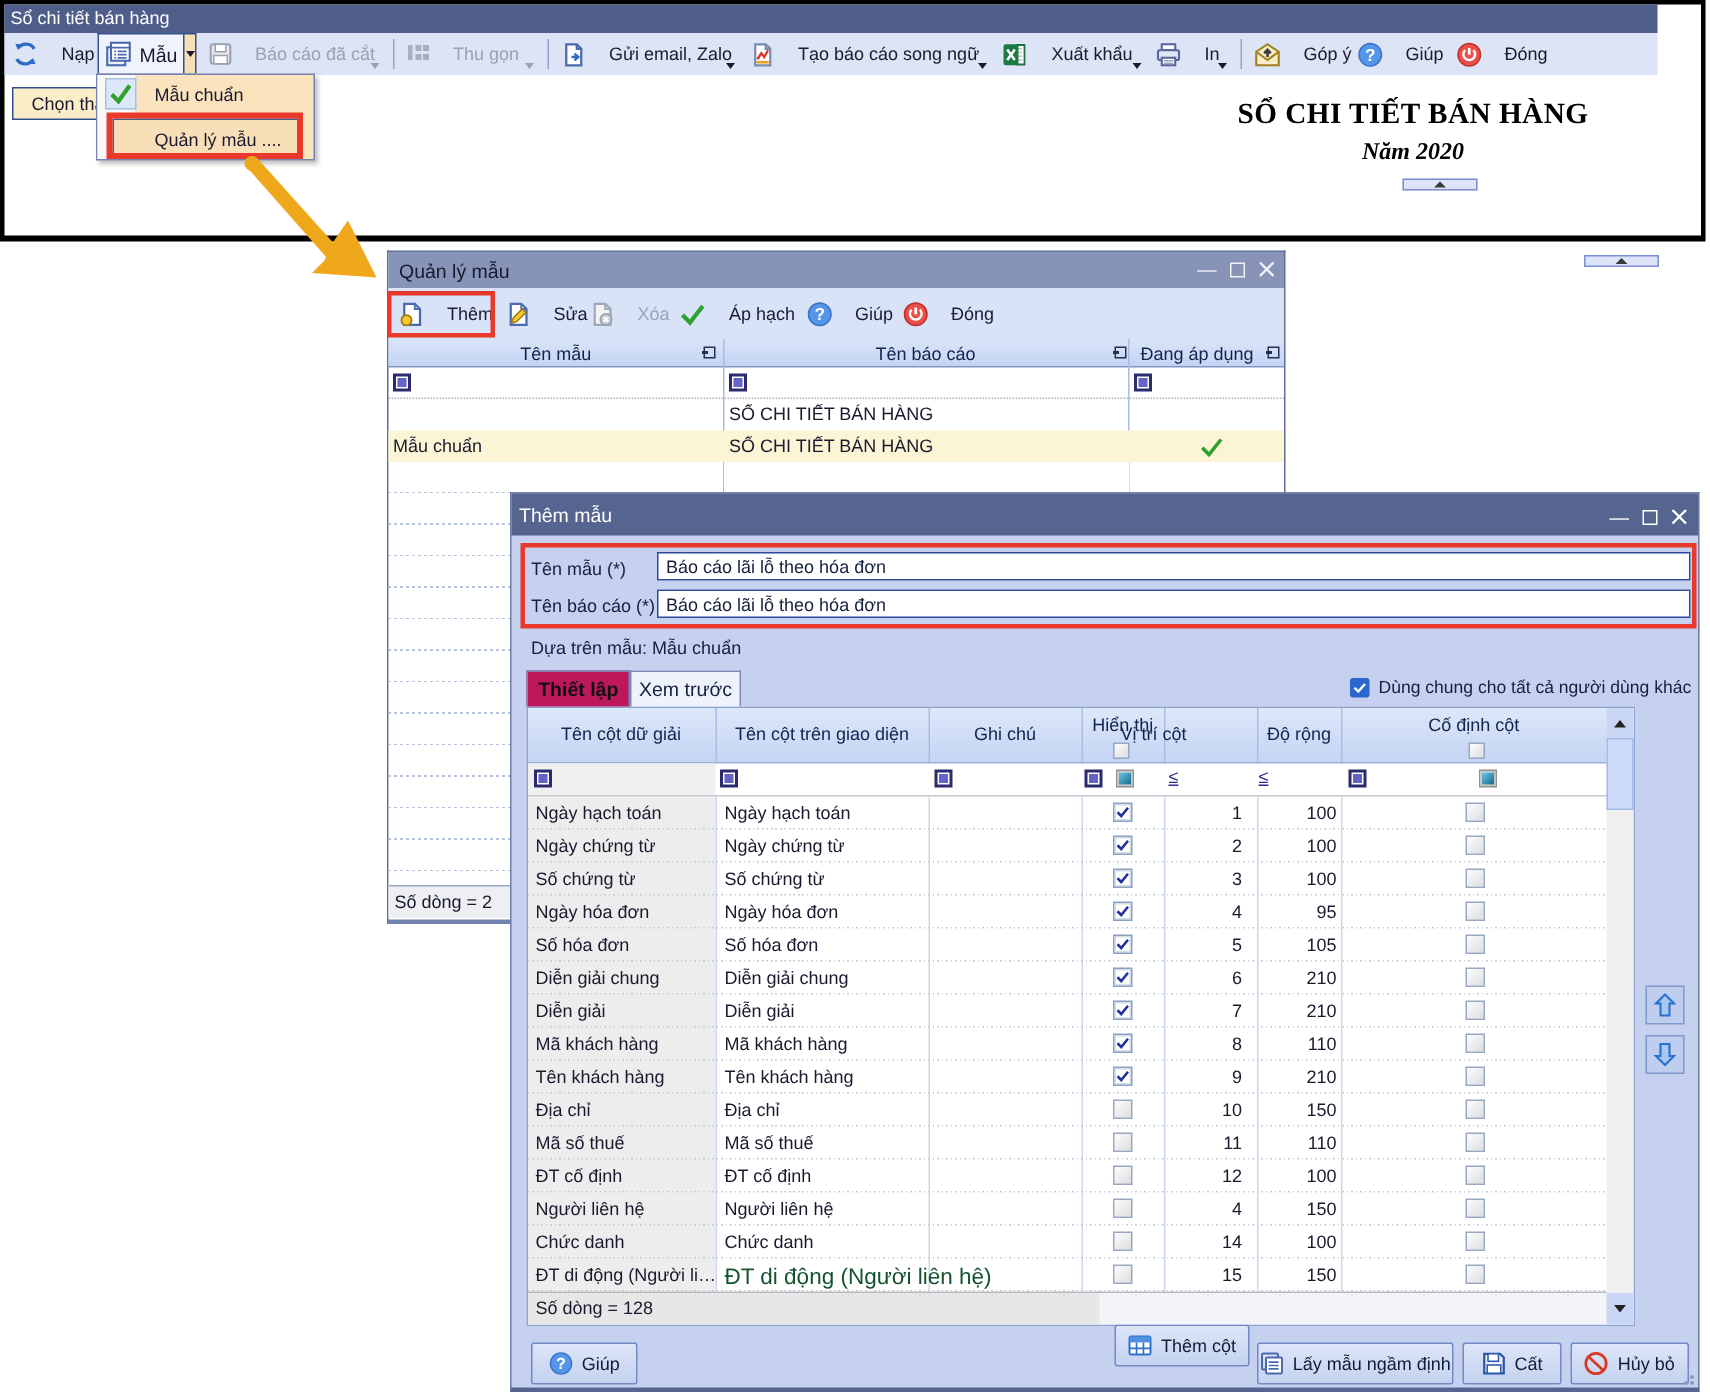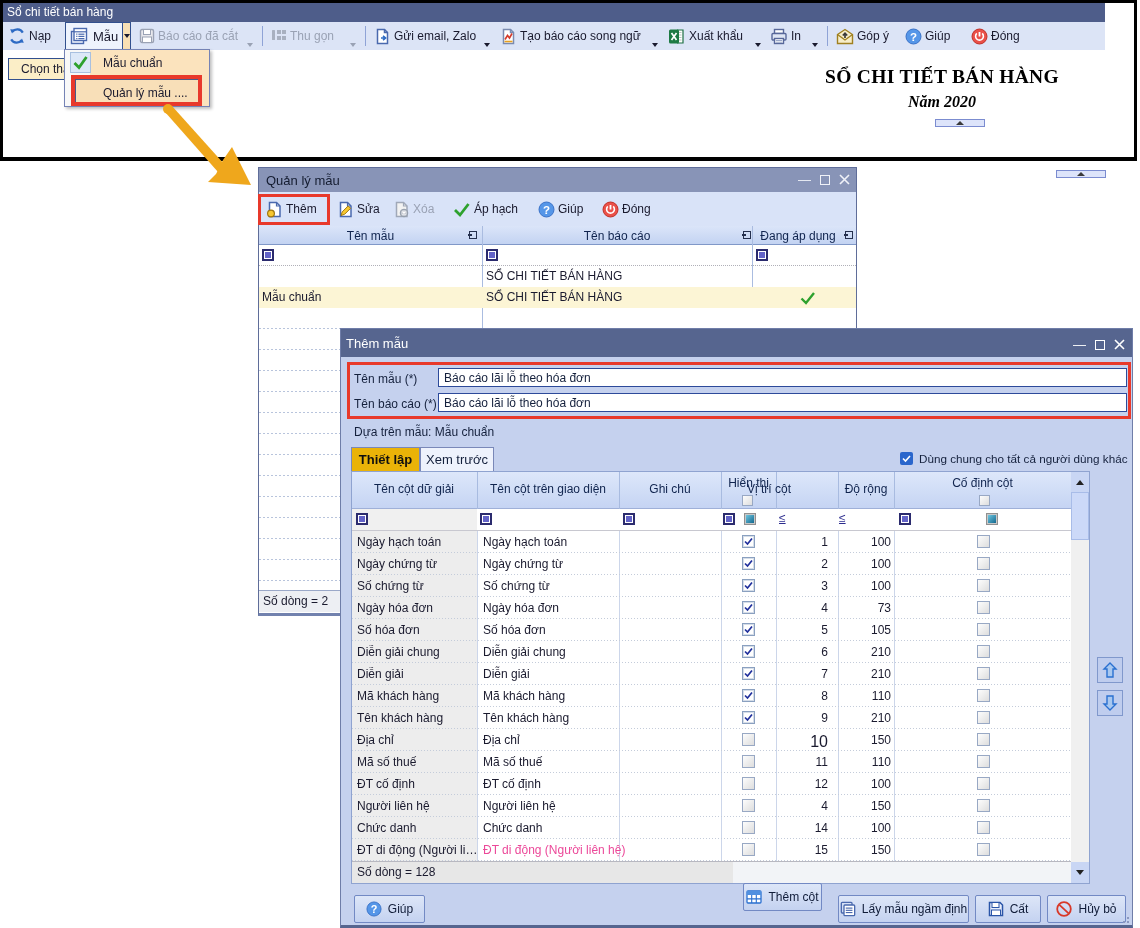--- a/index.html
+++ b/index.html
@@ -1,17 +1,17 @@
 <!DOCTYPE html>
 <html><head><meta charset="utf-8">
 <style>
 *{margin:0;padding:0;box-sizing:border-box}
 html,body{width:1140px;height:928px;background:#fff;font-family:"Liberation Sans",sans-serif;overflow:hidden;position:relative}
 .ab{position:absolute}
-.tb-item{display:flex;align-items:center;gap:3px;font-size:12px;color:#1a1a2e;white-space:nowrap}
+.tb-item{display:flex;align-items:center;gap:15px;font-size:12px;color:#1a1a2e;white-space:nowrap}
 .dis{color:#9aa2b4}
 .caret{width:0;height:0;border-left:4px solid transparent;border-right:4px solid transparent;border-top:4px solid #1a1a2e;display:inline-block}
 .caret.g{border-top-color:#9aa2b4}
 .vsep{width:1px;height:20px;background:#8fa3d6}
 .fbox{width:12px;height:12px;border:2px solid #2b2b6e;background:#fff;display:flex;align-items:center;justify-content:center}
 .fbox i{display:block;width:6px;height:6px;background:#6363c8}
 .fbox.teal{border:1px solid #909090;box-shadow:inset 0 0 0 1px #c8c8c8}
 .fbox.teal i{width:8px;height:8px;background:linear-gradient(135deg,#6ec6e0,#14688e)}
 .cb{position:absolute;width:13px;height:13px;border:1px solid #98a8c4;background:linear-gradient(135deg,#fdfdfd,#ddd)}
 .cb.on{background:#fff;border:1px solid #8aa0c0;box-shadow:inset 0 0 0 1px #d5dde8}
@@ -280,21 +280,21 @@
     </svg>
   </div>
 
 <div class="ab" style="left:354px;top:372px;font-size:12px;color:#14203c;z-index:32">Tên mẫu (*)</div>
 <div class="ab" style="left:438px;top:368px;width:689px;height:19px;background:#fff;border:1px solid #2d4a9a;z-index:32;font-size:12px;color:#14203c;line-height:18px;padding-left:5px">Báo cáo lãi lỗ theo hóa đơn</div>
 <div class="ab" style="left:354px;top:397px;font-size:12px;color:#14203c;z-index:32">Tên báo cáo (*)</div>
 <div class="ab" style="left:438px;top:393px;width:689px;height:19px;background:#fff;border:1px solid #2d4a9a;z-index:32;font-size:12px;color:#14203c;line-height:18px;padding-left:5px">Báo cáo lãi lỗ theo hóa đơn</div>
 <div class="redbox" style="left:347px;top:362px;width:784px;height:57px;z-index:40"></div>
 <div class="ab" style="left:354px;top:425px;font-size:12px;color:#14203c;z-index:32">Dựa trên mẫu: Mẫu chuẩn</div>
 
-<div class="ab" style="left:351px;top:447px;width:69px;height:24px;background:#eab308;border:1px solid #7a88b8;border-bottom:none;z-index:33;font-size:13px;font-weight:bold;color:#101010;text-align:center;line-height:23px">Thiết lập</div>
+<div class="ab" style="left:351px;top:447px;width:69px;height:24px;background:#be185d;border:1px solid #7a88b8;border-bottom:none;z-index:33;font-size:13px;font-weight:bold;color:#101010;text-align:center;line-height:23px">Thiết lập</div>
 <div class="ab" style="left:420px;top:447px;width:74px;height:24px;background:#eef2fc;border:1px solid #7a88b8;border-bottom:none;z-index:32;font-size:13px;color:#14203c;text-align:center;line-height:23px">Xem trước</div>
 
 <div class="ab" style="left:900px;top:452px;width:13px;height:13px;background:#2a66cc;border-radius:2px;z-index:32"></div>
 <svg class="ab" style="left:901px;top:453px;z-index:33" width="11" height="11" viewBox="0 0 11 11">
     <path d="M2 5.5 l2.5 2.5 L9 3" fill="none" stroke="#fff" stroke-width="1.6"></path>
   </svg>
 <div class="ab" style="left:919px;top:452px;font-size:11.7px;color:#14203c;z-index:32;white-space:nowrap">Dùng chung cho tất cả người dùng khác</div>
 
 <div class="ab" style="left:351px;top:471px;width:739px;height:413px;background:#fff;border:1px solid #8fa3d0;z-index:31"></div>
 <div class="ab" style="left:352px;top:472px;width:737px;height:37px;background:linear-gradient(#dde7fa,#c5d4f3);border-bottom:1px solid #9fb0d8;z-index:32"></div>
@@ -376,21 +376,21 @@
 <div class="ab" style="left:820px;top:579px;width:71px;text-align:right;font-size:12px;color:#1a1a2e;z-index:34">100</div>
 <div class="ab cb" style="left:977px;top:579px;z-index:34"></div>
 <div class="ab" style="left:352px;top:618px;width:737px;height:1px;background:repeating-linear-gradient(90deg,#c4ccda 0,#c4ccda 1px,transparent 1px,transparent 3px);z-index:33"></div>
 <div class="ab" style="left:357px;top:601px;font-size:12px;color:#1a1a2e;z-index:34;width:121px;white-space:nowrap;overflow:hidden;text-overflow:ellipsis">Ngày hóa đơn</div>
 <div class="ab" style="left:483px;top:601px;font-size:12px;color:#1a1a2e;z-index:34">Ngày hóa đơn</div>
 <div class="ab cb on" style="left:742px;top:601px;z-index:34"></div>
 <svg class="ab" style="left:743px;top:602px;z-index:35" width="11" height="11" viewBox="0 0 11 11">
     <path d="M2 5.5 l2.5 2.5 L9 2.5" fill="none" stroke="#21309c" stroke-width="1.7"></path>
   </svg>
 <div class="ab" style="left:758px;top:601px;width:70px;text-align:right;font-size:12px;color:#1a1a2e;z-index:34">4</div>
-<div class="ab" style="left:820px;top:601px;width:71px;text-align:right;font-size:12px;color:#1a1a2e;z-index:34">73</div>
+<div class="ab" style="left:820px;top:601px;width:71px;text-align:right;font-size:12px;color:#1a1a2e;z-index:34">95</div>
 <div class="ab cb" style="left:977px;top:601px;z-index:34"></div>
 <div class="ab" style="left:352px;top:640px;width:737px;height:1px;background:repeating-linear-gradient(90deg,#c4ccda 0,#c4ccda 1px,transparent 1px,transparent 3px);z-index:33"></div>
 <div class="ab" style="left:357px;top:623px;font-size:12px;color:#1a1a2e;z-index:34;width:121px;white-space:nowrap;overflow:hidden;text-overflow:ellipsis">Số hóa đơn</div>
 <div class="ab" style="left:483px;top:623px;font-size:12px;color:#1a1a2e;z-index:34">Số hóa đơn</div>
 <div class="ab cb on" style="left:742px;top:623px;z-index:34"></div>
 <svg class="ab" style="left:743px;top:624px;z-index:35" width="11" height="11" viewBox="0 0 11 11">
     <path d="M2 5.5 l2.5 2.5 L9 2.5" fill="none" stroke="#21309c" stroke-width="1.7"></path>
   </svg>
 <div class="ab" style="left:758px;top:623px;width:70px;text-align:right;font-size:12px;color:#1a1a2e;z-index:34">5</div>
 <div class="ab" style="left:820px;top:623px;width:71px;text-align:right;font-size:12px;color:#1a1a2e;z-index:34">105</div>
@@ -432,21 +432,21 @@
 <svg class="ab" style="left:743px;top:712px;z-index:35" width="11" height="11" viewBox="0 0 11 11">
     <path d="M2 5.5 l2.5 2.5 L9 2.5" fill="none" stroke="#21309c" stroke-width="1.7"></path>
   </svg>
 <div class="ab" style="left:758px;top:711px;width:70px;text-align:right;font-size:12px;color:#1a1a2e;z-index:34">9</div>
 <div class="ab" style="left:820px;top:711px;width:71px;text-align:right;font-size:12px;color:#1a1a2e;z-index:34">210</div>
 <div class="ab cb" style="left:977px;top:711px;z-index:34"></div>
 <div class="ab" style="left:352px;top:750px;width:737px;height:1px;background:repeating-linear-gradient(90deg,#c4ccda 0,#c4ccda 1px,transparent 1px,transparent 3px);z-index:33"></div>
 <div class="ab" style="left:357px;top:733px;font-size:12px;color:#1a1a2e;z-index:34;width:121px;white-space:nowrap;overflow:hidden;text-overflow:ellipsis">Địa chỉ</div>
 <div class="ab" style="left:483px;top:733px;font-size:12px;color:#1a1a2e;z-index:34">Địa chỉ</div>
 <div class="ab cb" style="left:742px;top:733px;z-index:34"></div>
-<div class="ab" style="left:758px;top:733px;width:70px;text-align:right;font-size:16px;color:#1a1a2e;z-index:34">10</div>
+<div class="ab" style="left:758px;top:733px;width:70px;text-align:right;font-size:12px;color:#1a1a2e;z-index:34">10</div>
 <div class="ab" style="left:820px;top:733px;width:71px;text-align:right;font-size:12px;color:#1a1a2e;z-index:34">150</div>
 <div class="ab cb" style="left:977px;top:733px;z-index:34"></div>
 <div class="ab" style="left:352px;top:772px;width:737px;height:1px;background:repeating-linear-gradient(90deg,#c4ccda 0,#c4ccda 1px,transparent 1px,transparent 3px);z-index:33"></div>
 <div class="ab" style="left:357px;top:755px;font-size:12px;color:#1a1a2e;z-index:34;width:121px;white-space:nowrap;overflow:hidden;text-overflow:ellipsis">Mã số thuế</div>
 <div class="ab" style="left:483px;top:755px;font-size:12px;color:#1a1a2e;z-index:34">Mã số thuế</div>
 <div class="ab cb" style="left:742px;top:755px;z-index:34"></div>
 <div class="ab" style="left:758px;top:755px;width:70px;text-align:right;font-size:12px;color:#1a1a2e;z-index:34">11</div>
 <div class="ab" style="left:820px;top:755px;width:71px;text-align:right;font-size:12px;color:#1a1a2e;z-index:34">110</div>
 <div class="ab cb" style="left:977px;top:755px;z-index:34"></div>
 <div class="ab" style="left:352px;top:794px;width:737px;height:1px;background:repeating-linear-gradient(90deg,#c4ccda 0,#c4ccda 1px,transparent 1px,transparent 3px);z-index:33"></div>
@@ -465,21 +465,21 @@
 <div class="ab cb" style="left:977px;top:799px;z-index:34"></div>
 <div class="ab" style="left:352px;top:838px;width:737px;height:1px;background:repeating-linear-gradient(90deg,#c4ccda 0,#c4ccda 1px,transparent 1px,transparent 3px);z-index:33"></div>
 <div class="ab" style="left:357px;top:821px;font-size:12px;color:#1a1a2e;z-index:34;width:121px;white-space:nowrap;overflow:hidden;text-overflow:ellipsis">Chức danh</div>
 <div class="ab" style="left:483px;top:821px;font-size:12px;color:#1a1a2e;z-index:34">Chức danh</div>
 <div class="ab cb" style="left:742px;top:821px;z-index:34"></div>
 <div class="ab" style="left:758px;top:821px;width:70px;text-align:right;font-size:12px;color:#1a1a2e;z-index:34">14</div>
 <div class="ab" style="left:820px;top:821px;width:71px;text-align:right;font-size:12px;color:#1a1a2e;z-index:34">100</div>
 <div class="ab cb" style="left:977px;top:821px;z-index:34"></div>
 <div class="ab" style="left:352px;top:860px;width:737px;height:1px;background:repeating-linear-gradient(90deg,#c4ccda 0,#c4ccda 1px,transparent 1px,transparent 3px);z-index:33"></div>
 <div class="ab" style="left:357px;top:843px;font-size:12px;color:#1a1a2e;z-index:34;width:121px;white-space:nowrap;overflow:hidden;text-overflow:ellipsis">ĐT di động (Người liê...</div>
-<div class="ab" style="left:483px;top:843px;font-size:12px;color:#ec4899;z-index:34">ĐT di động (Người liên hệ)</div>
+<div class="ab" style="left:483px;top:843px;font-size:15px;color:#14532d;z-index:34">ĐT di động (Người liên hệ)</div>
 <div class="ab cb" style="left:742px;top:843px;z-index:34"></div>
 <div class="ab" style="left:758px;top:843px;width:70px;text-align:right;font-size:12px;color:#1a1a2e;z-index:34">15</div>
 <div class="ab" style="left:820px;top:843px;width:71px;text-align:right;font-size:12px;color:#1a1a2e;z-index:34">150</div>
 <div class="ab cb" style="left:977px;top:843px;z-index:34"></div>
 <div class="ab" style="left:352px;top:861px;width:737px;height:22px;background:#f2f4f7;border-top:1px solid #b8b8c0;z-index:34"></div>
 <div class="ab" style="left:352px;top:862px;width:381px;height:21px;background:#e7e7e7;z-index:34;font-size:12px;color:#1a1a2e;line-height:21px;padding-left:5px">Số dòng = 128</div>
 <div class="ab" style="left:1071px;top:472px;width:18px;height:411px;background:#f0f0f0;z-index:35"></div>
 <div class="ab" style="left:1071px;top:472px;width:18px;height:20px;background:#c9d6f4;display:flex;align-items:center;justify-content:center;z-index:36">
     <span style="width:0;height:0;border-left:4px solid transparent;border-right:4px solid transparent;border-bottom:5px solid #222"></span>
   </div>
@@ -499,21 +499,21 @@
     </svg>
   </div>
 
 <div class="ab btnbar" style="left:354px;top:895px;width:71px;height:28px;z-index:32">
     <svg width="16" height="16" viewBox="0 0 17 17">
       <circle cx="8.5" cy="8.5" r="7.5" fill="#5596e8" stroke="#3a72c8"></circle>
       <text x="8.5" y="12.6" text-anchor="middle" font-size="11.5" font-weight="bold" fill="#fff" font-family="Liberation Sans">?</text>
     </svg>
     <span>Giúp</span>
   </div>
-<div class="ab btnbar" style="left:743px;top:883px;width:79px;height:28px;z-index:32">
+<div class="ab btnbar" style="left:743px;top:883px;width:90px;height:28px;z-index:32">
     <svg width="16" height="16" viewBox="0 0 16 16">
       <rect x="1" y="2" width="14" height="12" rx="1" fill="#fff" stroke="#2a70d0" stroke-width="1.3"></rect>
       <rect x="1" y="2" width="14" height="4" fill="#5090e0"></rect>
       <path d="M5.7 6 v8 M10.3 6 v8 M1 9.9 h14" stroke="#2a70d0" stroke-width="1.1"></path>
     </svg>
     <span>Thêm cột</span>
   </div>
 <div class="ab btnbar" style="left:838px;top:895px;width:131px;height:28px;z-index:32">
     <svg width="16" height="16" viewBox="0 0 18 18">
       <rect x="1.5" y="1.5" width="12" height="12" rx="1" fill="none" stroke="#4a69ae" stroke-width="1.5"></rect>

